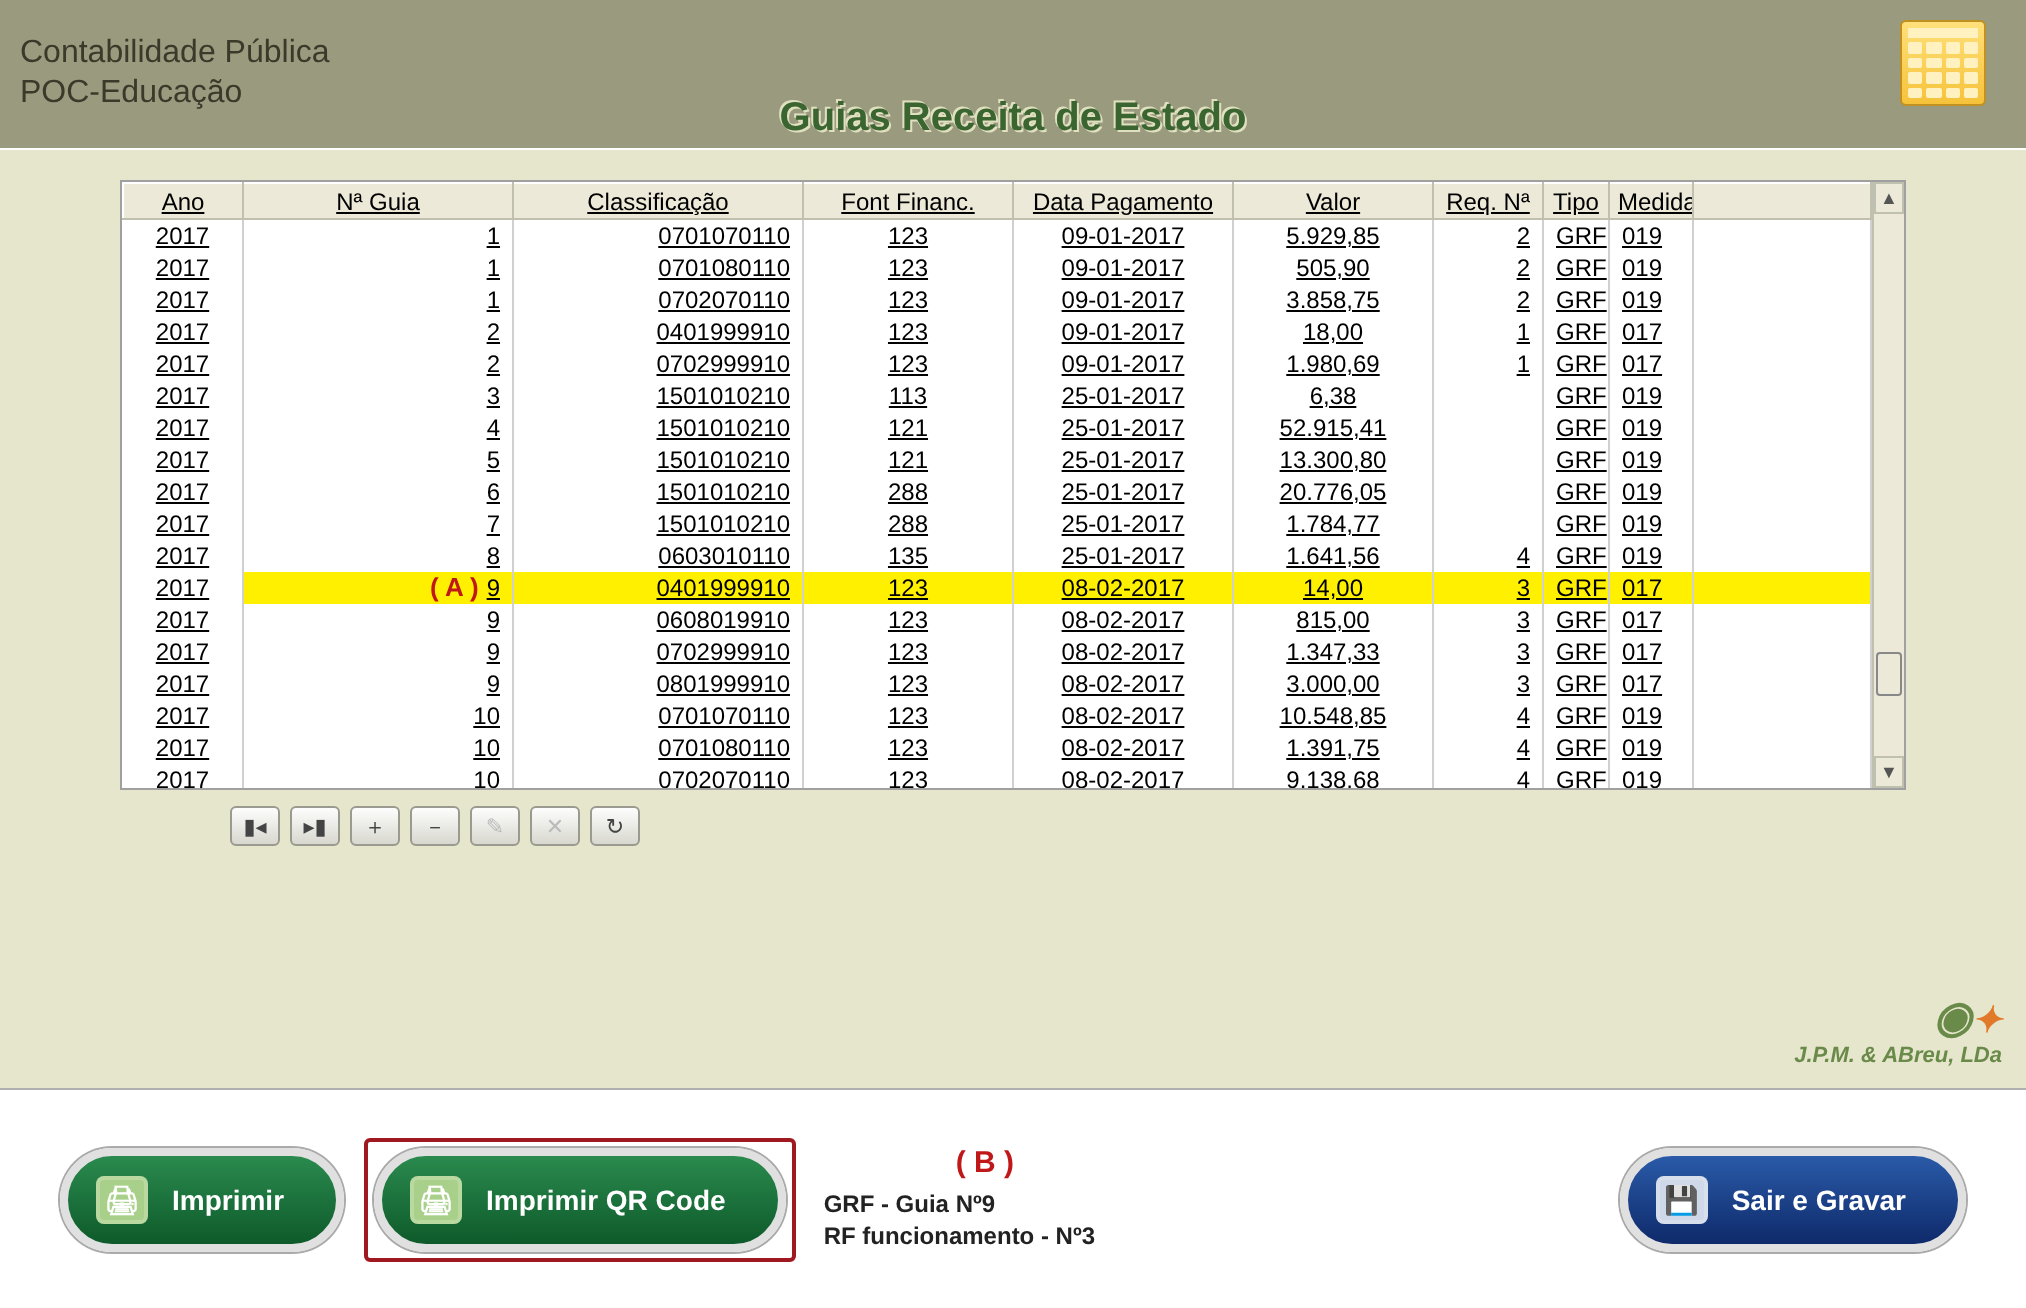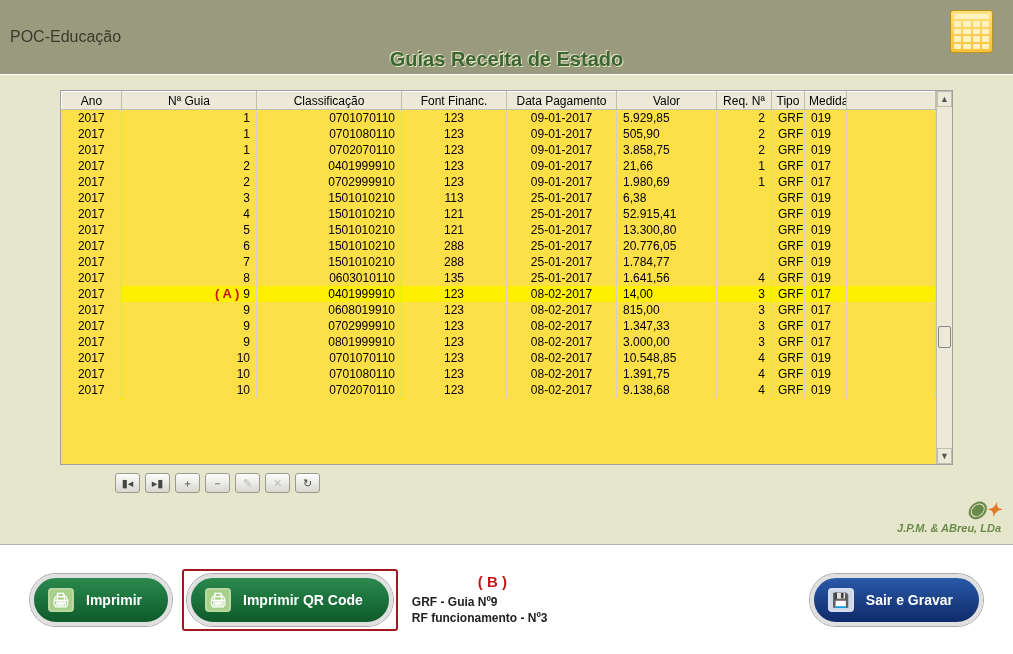--- a/index.html
+++ b/index.html
@@ -44,23 +44,24 @@
     gap: 2px;
     padding: 3px;
   }
   .calc-icon .d { background:#fff2c0; border-radius:1px; }
   .calc-icon .s { grid-column: 1 / -1; background:#fff2c0; }
   .main {
     padding: 15px 60px 0 60px;
   }
   .grid-wrap {
     border: 1px solid #a0a0a0;
-    background: #fde047;
-    height: 375px;
+    background: #ffffff;
+    height: 305px;
     display: flex;
+    text-decoration: underline;
   }
   .grid-scroll {
     flex: 1;
     overflow: hidden;
     position: relative;
   }
   table {
     border-collapse: collapse;
     width: 100%;
     font-size: 12px;
@@ -84,21 +85,21 @@
     height: 16px;
     line-height: 16px;
     white-space: nowrap;
     overflow: hidden;
   }
   .c-ano   { width: 60px; text-align: center;}
   .c-guia  { width: 135px; text-align: right;}
   .c-class { width: 145px; text-align: right;}
   .c-font  { width: 105px; text-align: center;}
   .c-data  { width: 110px; text-align: center;}
-  .c-valor { width: 100px; text-align: left;}
+  .c-valor { width: 100px; text-align: center;}
   .c-req   { width:  55px; text-align: right;}
   .c-tipo  { width:  33px; text-align: right; margin-left: 48px;}
   .c-med   { width:  42px; text-align: left;}
   tr.sel td:not(.c-ano) { background: #fff000; }
   .guia-label {
     position: absolute;
     left: 154px;
     color: #c01818;
     font-weight: bold;
     font-size: 13px;
@@ -172,20 +173,21 @@
   }
   .footer-mid{ margin-left:14px; }
   .footer-mid .line{ font-size:12px;color:#222;font-weight:bold; line-height:16px;}
   .spacer{flex:1;}
 </style>
 </head>
 <body>
 
 <div class="header">
   <div class="header-left">
+    <div>Contabilidade Pública</div>
     <div>POC-Educação</div>
   </div>
   <div class="header-title">Guias Receita de Estado</div>
   <div class="calc-icon">
     <div class="s"></div>
     <div class="d"></div>
       <div class="d"></div>
       <div class="d"></div>
       <div class="d"></div>
     <div class="d"></div>
@@ -269,21 +271,21 @@
               <td class="c-tipo">GRF</td>
               <td class="c-med">019</td>
               <td></td>
             </tr>
             <tr>
               <td class="c-ano">2017</td>
               <td class="c-guia">2</td>
               <td class="c-class">0401999910</td>
               <td class="c-font">123</td>
               <td class="c-data">09-01-2017</td>
-              <td class="c-valor">21,66</td>
+              <td class="c-valor">18,00</td>
               <td class="c-req">1</td>
               <td class="c-tipo">GRF</td>
               <td class="c-med">017</td>
               <td></td>
             </tr>
             <tr>
               <td class="c-ano">2017</td>
               <td class="c-guia">2</td>
               <td class="c-class">0702999910</td>
               <td class="c-font">123</td>

